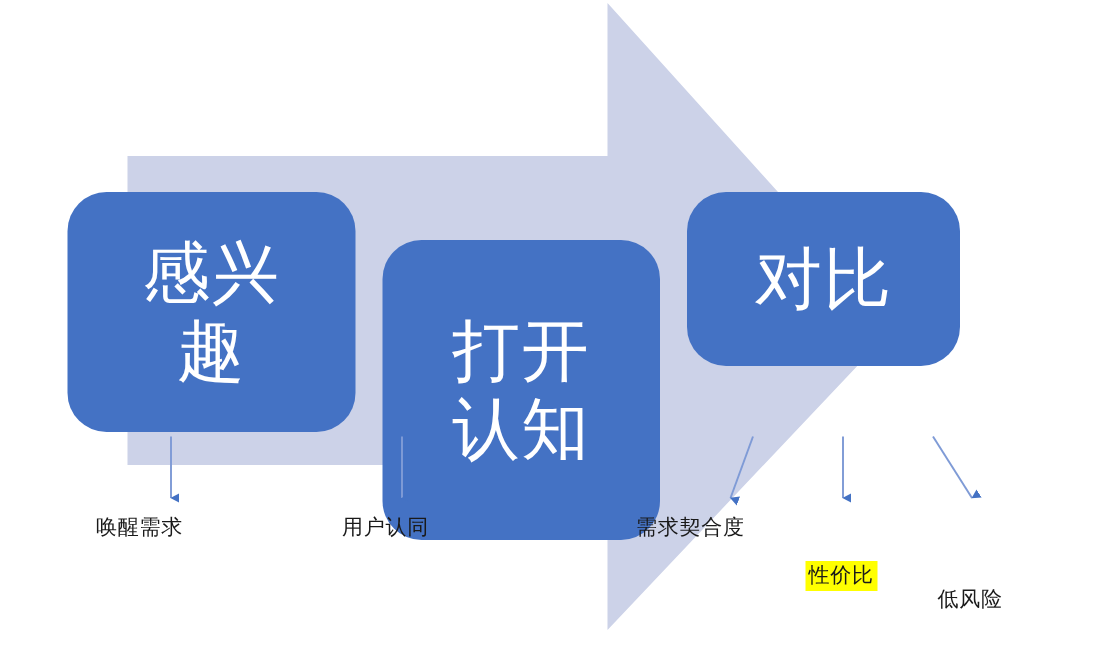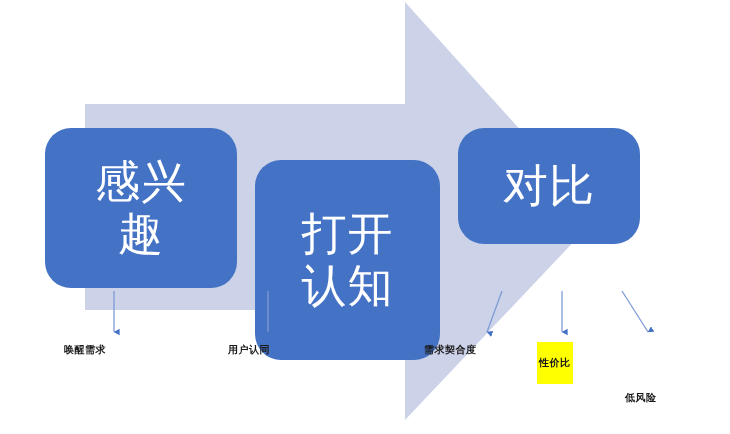--- a/index.html
+++ b/index.html
@@ -53,29 +53,30 @@
   }
   #box-0 { left: 45px;  top: 128px; width: 192px; height: 160px; }
   #box-1 { left: 255px; top: 128px; width: 185px; height: 200px; margin-top: 32px; }
   #box-2 { left: 458px; top: 128px; width: 182px; height: 116px; }
   #box-0 .stage-label { font-size: 45px; }
   #box-1 .stage-label { font-size: 45px; }
   #box-2 .stage-label { font-size: 45px; }
 
   .outcome {
     position: absolute;
-    font-size: 10px;
+    font-size: 14px;
     color: #1a1a1a;
-    font-weight: 700;
+    font-weight: 400;
     white-space: nowrap;
     letter-spacing: 0.5px;
   }
   .outcome.hl {
     background: #ffff00;
-    padding: 14px 2px;
+    padding: 1px 2px;
+    margin-top: 32px;
   }
   #outcome-0 { left: 64px;  top: 343px; }
   #outcome-1 { left: 228px; top: 343px; }
   #outcome-2 { left: 424px; top: 343px; text-align: right; }
   #outcome-3 { left: 537px; top: 342px; }
   #outcome-4 { left: 625px; top: 343px; margin-top: 48px; }
 </style>
 </head>
 <body>
 

